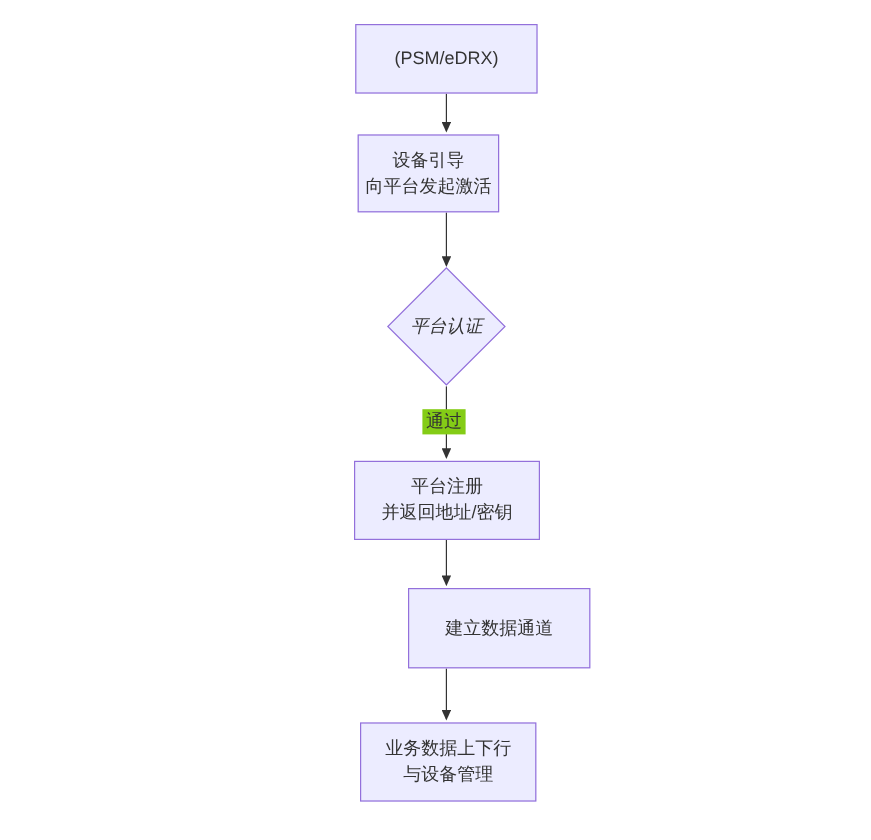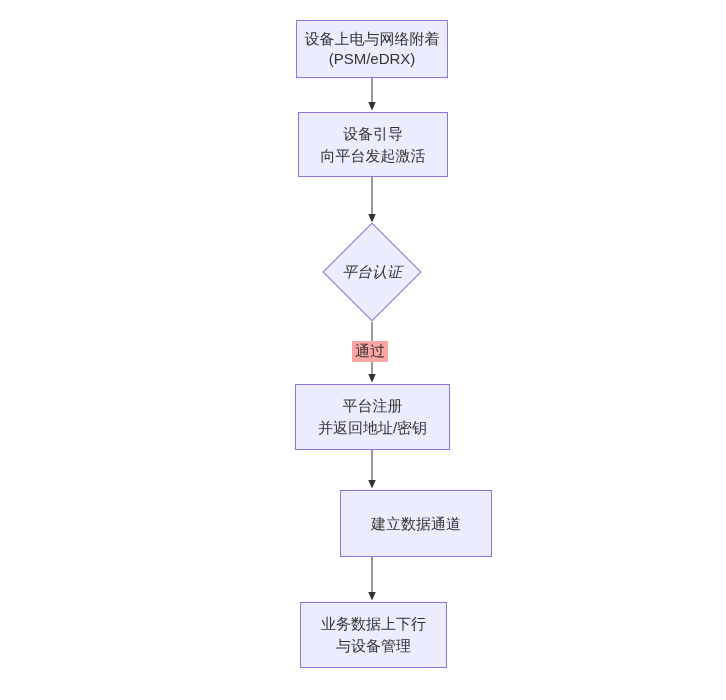--- a/index.html
+++ b/index.html
@@ -68,31 +68,30 @@
     font-size: 15px;
     white-space: nowrap;
     font-style: italic;
   }
   .edge-label {
     position: absolute;
     left: 352px;
     top: 341px;
     min-width: 28px;
     padding: 1px 3px;
-    background: #fca5a5;
+    background: #84cc16;
     color: #333333;
     font-size: 15px;
     line-height: 19px;
     text-align: center;
     white-space: nowrap;
-    font-family: Liberation Serif, serif;
   }
   
   #node-power-on        { left: 296px; top: 20px;  width: 152px; height: 58px; line-height: 20px; }
-  #node-bootstrap       { left: 298px; top: 112px; width: 150px; height: 65px; }
+  #node-bootstrap       { left: 298px; top: 112px; width: 118px; height: 65px; }
   #node-register        { left: 295px; top: 384px; width: 155px; height: 66px; }
   #node-data-channel    { left: 296px; top: 490px; width: 152px; height: 67px; margin-left: 44px; }
   #node-business-data   { left: 300px; top: 602px; width: 147px; height: 66px; justify-content: center; }
 </style>
 </head>
 <body>
 
 <div class="canvas">
 
   <svg class="arrow-layer" width="726" height="700" viewBox="0 0 726 700" xmlns="http://www.w3.org/2000/svg">
@@ -102,21 +101,20 @@
       </marker>
     </defs>
     <line x1="372" y1="78" x2="372" y2="109" stroke="#333333" stroke-width="1" marker-end="url(#arrowhead)"></line>
     <line x1="372" y1="177" x2="372" y2="221" stroke="#333333" stroke-width="1" marker-end="url(#arrowhead)"></line>
     <line x1="372" y1="322" x2="372" y2="381" stroke="#333333" stroke-width="1" marker-end="url(#arrowhead)"></line>
     <line x1="372" y1="450" x2="372" y2="487" stroke="#333333" stroke-width="1" marker-end="url(#arrowhead)"></line>
     <line x1="372" y1="557" x2="372" y2="599" stroke="#333333" stroke-width="1" marker-end="url(#arrowhead)"></line>
   </svg>
 
   <div class="node" id="node-power-on">
-    <span>设备上电与网络附着</span>
     <span>(PSM/eDRX)</span>
   </div>
 
   <div class="node" id="node-bootstrap">
     <span>设备引导</span>
     <span>向平台发起激活</span>
   </div>
 
   <div class="diamond-wrap">
     <div class="diamond-shape"></div>

